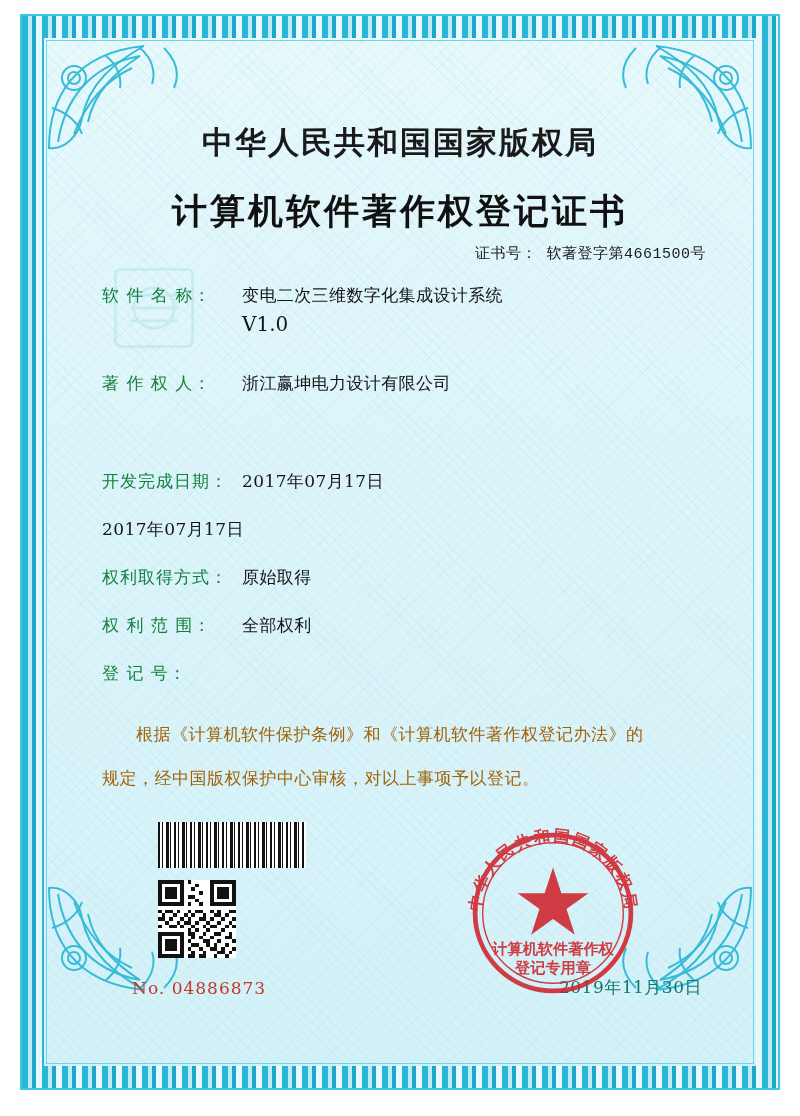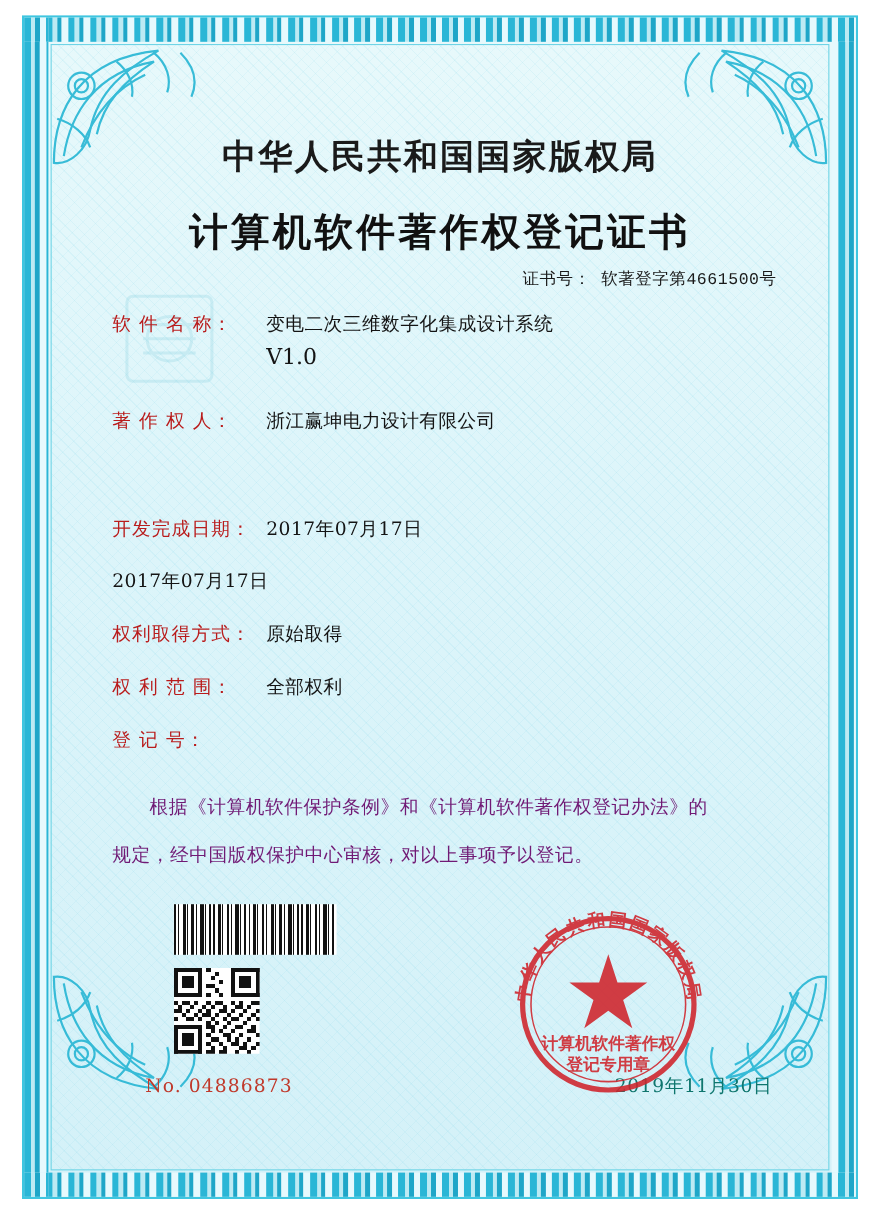--- a/index.html
+++ b/index.html
@@ -153,21 +153,21 @@
 
   .field-row {
     display: flex;
     align-items: flex-start;
     margin-bottom: 0px;
   }
   .field-label {
     width: 140px;
     flex: 0 0 140px;
     font-size: 17px;
-    color: #b91c1c;
+    color: #15803d;
     font-family: "DejaVu Serif", serif;
     letter-spacing: 1px;
     line-height: 30px;
   }
   .field-value {
     font-size: 17px;
     color: #141414;
     font-family: "DejaVu Serif", serif;
     line-height: 30px;
     letter-spacing: 0.4px;
@@ -182,21 +182,21 @@
   .row-scope   { position: absolute; top: 330px; left: 0; width: 600px; }
   .row-reg     { position: absolute; top: 378px; left: 0; width: 600px; }
 
   .statement {
     position: absolute;
     top: 672px;
     left: 56px;
     width: 606px;
     font-size: 17px;
     line-height: 44px;
-    color: #701a75;
+    color: #a16207;
     font-family: "DejaVu Serif", serif;
     letter-spacing: 0.5px;
   }
   .statement .indent { display: inline-block; width: 34px; }
 
   
   .barcode {
     position: absolute;
     left: 112px;
     top: 782px;

